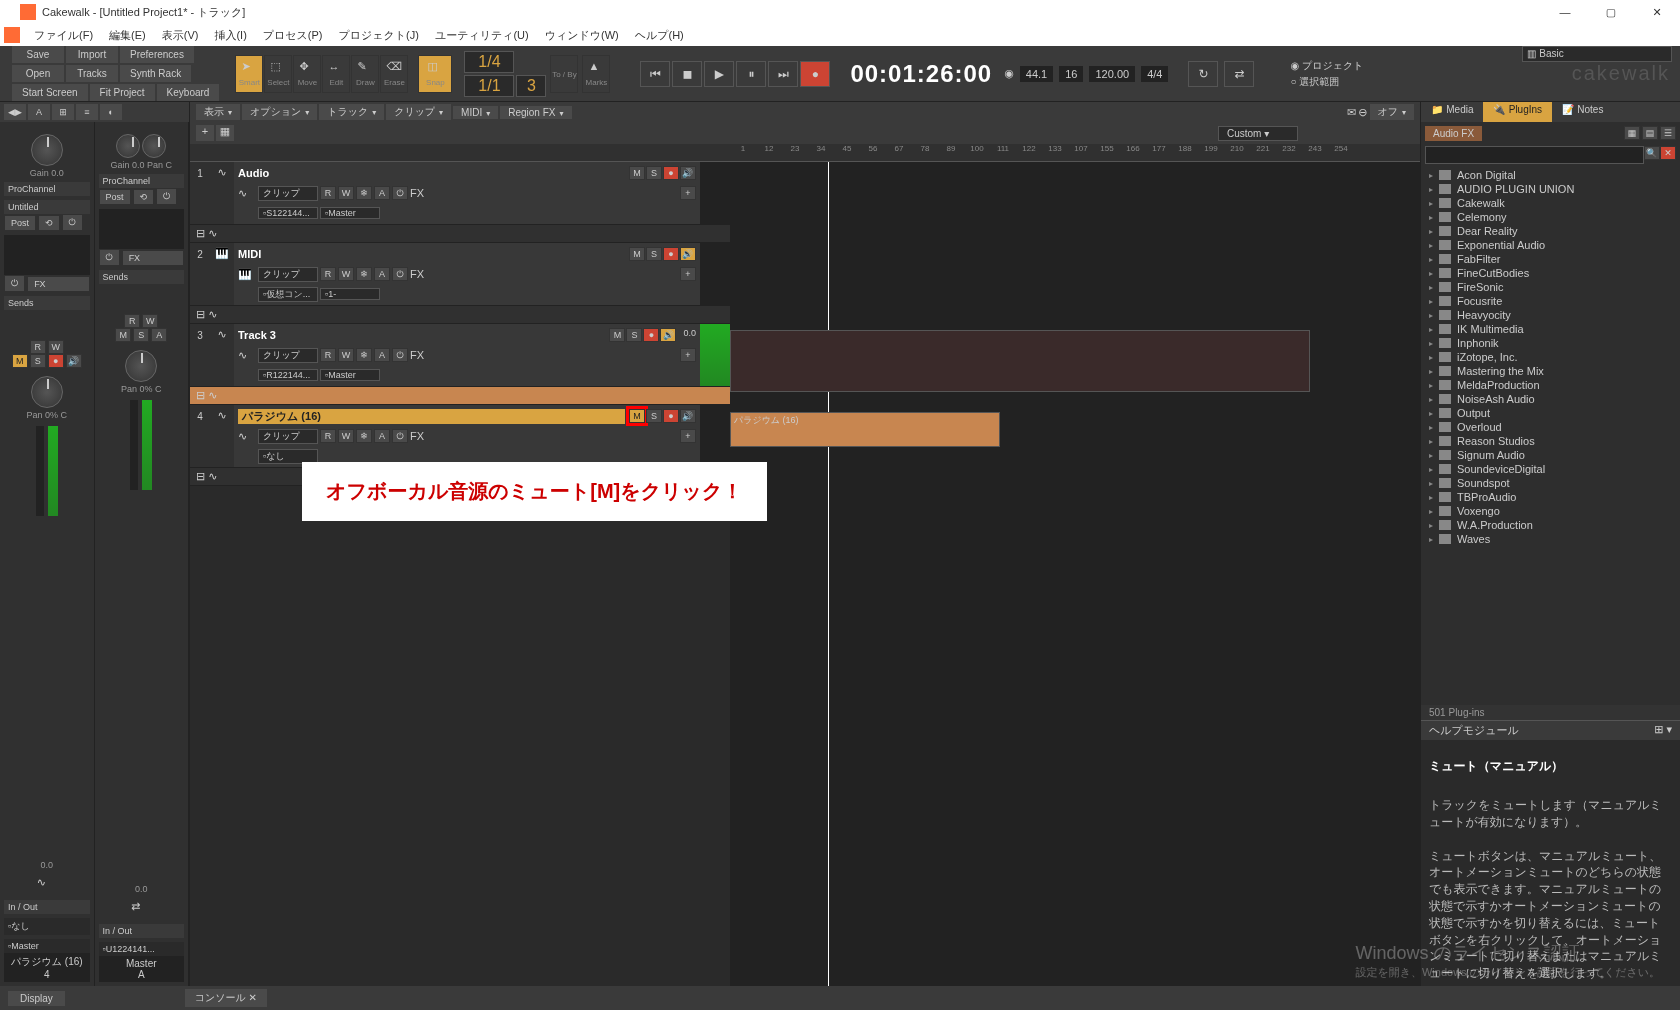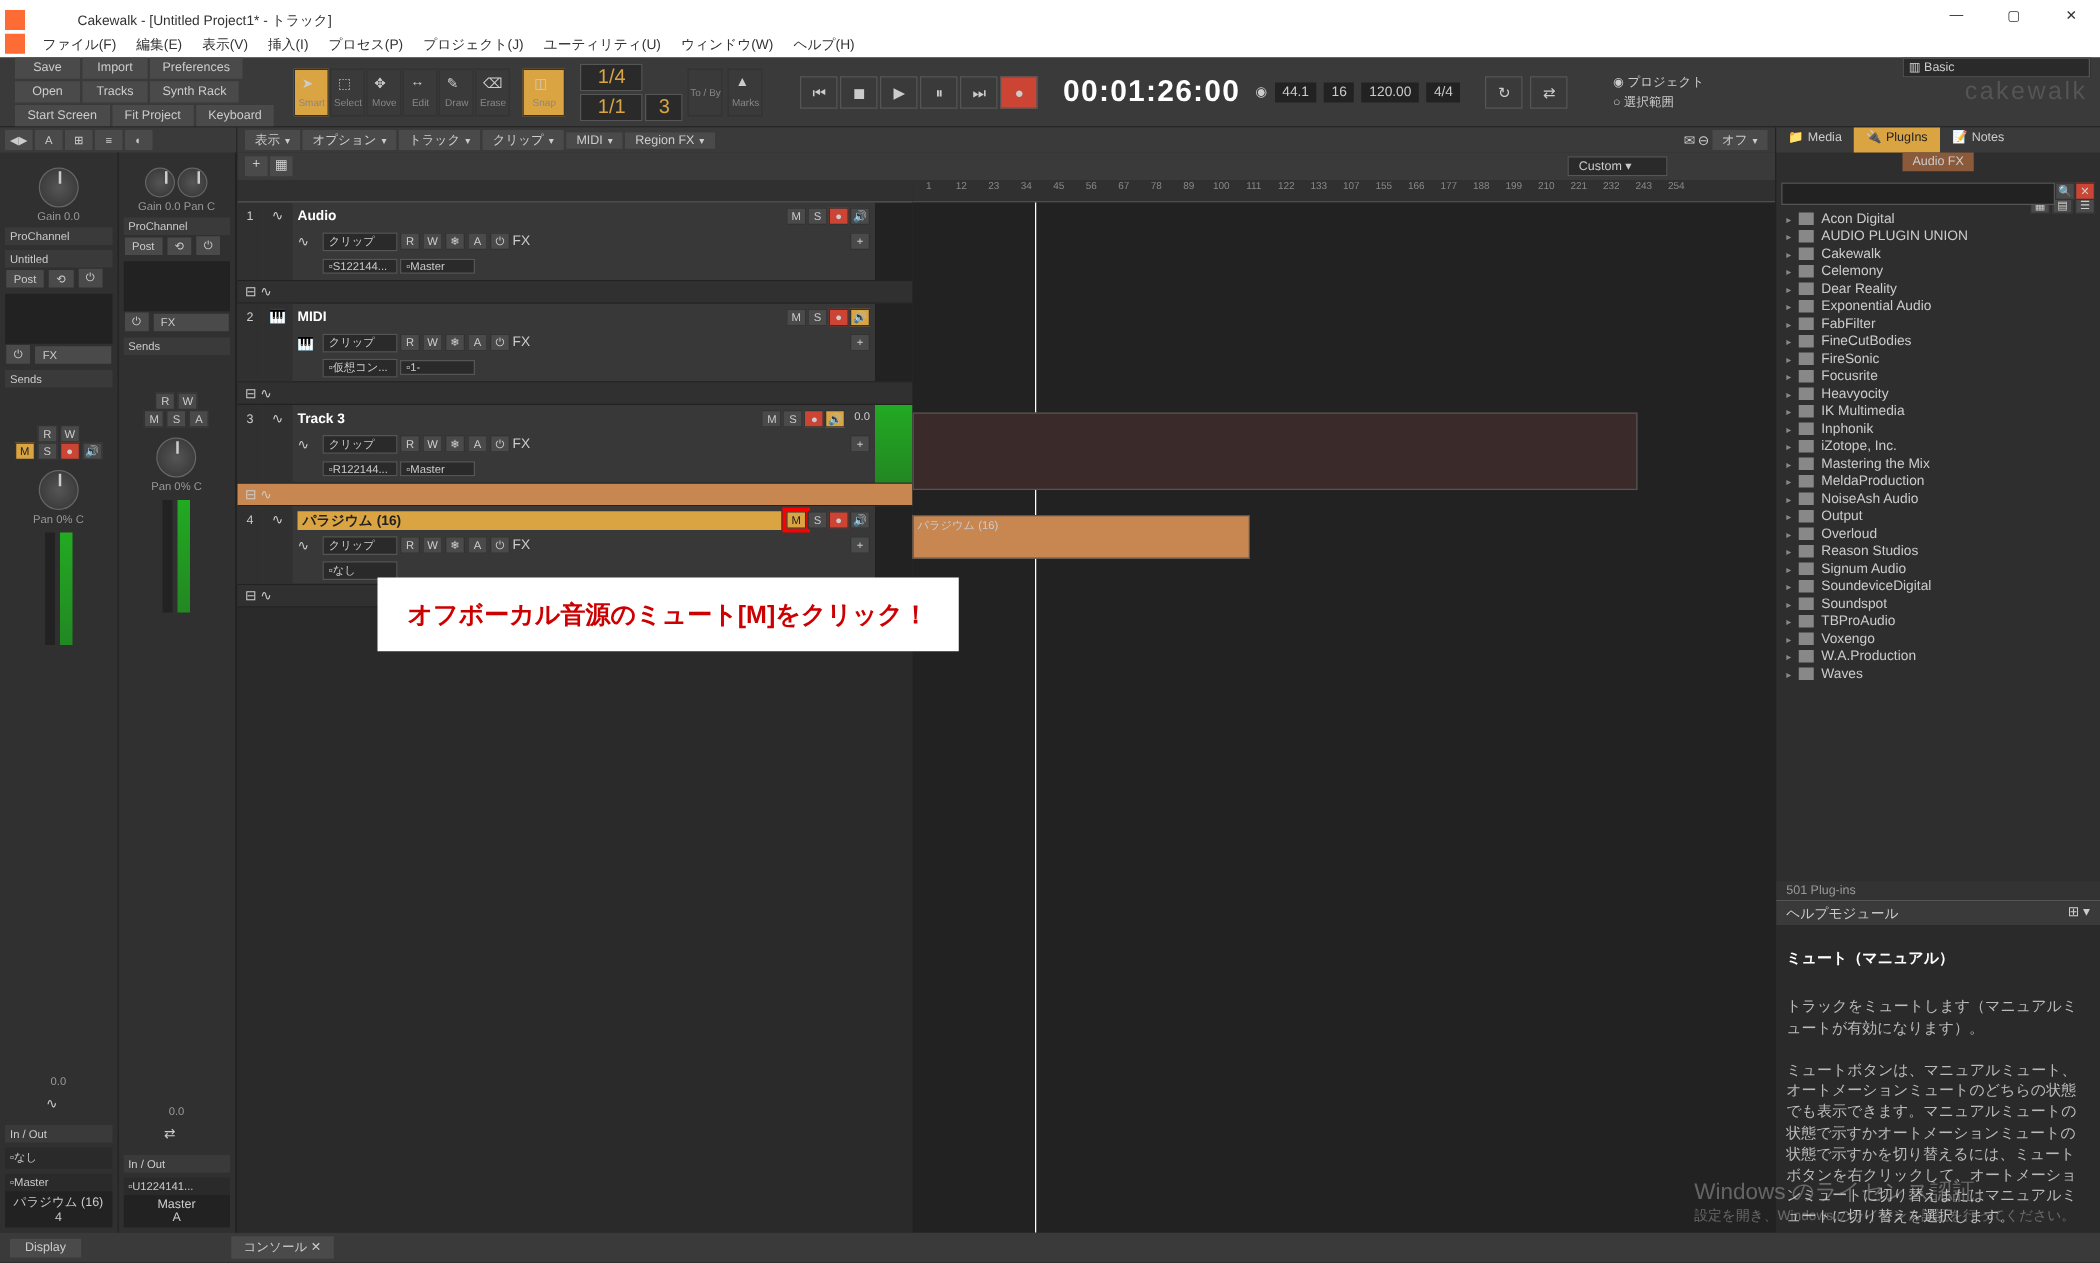--- a/index.html
+++ b/index.html
@@ -1,17 +1,17 @@
 <!DOCTYPE html>
 <html><head>
 <meta charset="utf-8">
 <style>
 * { margin:0; padding:0; box-sizing:border-box; font-family:"Segoe UI","Meiryo",sans-serif; }
 body { background:#2a2a2a; color:#ccc; font-size:11px; overflow:hidden; width:1680px; height:1010px; position:relative; }
-.titlebar { height:24px; background:#fff; color:#333; display:flex; align-items:flex-end; padding-left:4px;gap:36px; }
+.titlebar { height:24px; background:#fff; color:#333; display:flex; align-items:center; padding-left:20px; }
 .titlebar .icon { width:16px; height:16px; background:#ff6b35; margin-right:6px; }
 .titlebar .btns { margin-left:auto; display:flex; }
 .titlebar .btns div { width:46px; height:24px; display:flex; align-items:center; justify-content:center; }
 .menubar { height:22px; background:#fff; color:#333; display:flex; align-items:center; padding-left:4px; }
 .menubar .icon { width:16px; height:16px; background:#ff6b35; margin-right:6px; }
 .menubar span { padding:0 8px; }
 .toolbar { height:56px; background:#3a3a3a; display:flex; align-items:center; border-bottom:1px solid #222; }
 .btn-grid { display:flex; flex-direction:column; gap:2px; margin-left:12px; }
 .btn-row { display:flex; gap:2px; }
 .btn { background:#4a4a4a; padding:3px 10px; font-size:10px; color:#ccc; min-width:52px; text-align:center; }
@@ -34,21 +34,21 @@
 .knob { width:32px; height:32px; border-radius:50%; background:radial-gradient(circle,#555,#333); border:1px solid #666; position:relative; margin:8px 0 2px; }
 .knob::after { content:""; position:absolute; width:2px; height:10px; background:#ccc; top:2px; left:15px; }
 .small-txt { font-size:9px; color:#999; }
 .section-hdr { width:100%; background:#3a3a3a; padding:2px 4px; font-size:9px; margin-top:4px; }
 .strip-btn { background:#4a4a4a; padding:2px 6px; font-size:9px; margin:1px; }
 .track-area { flex:1; display:flex; flex-direction:column; background:#2a2a2a; }
 .track-toolbar { height:20px; background:#3a3a3a; display:flex; align-items:center; gap:2px; padding:0 6px; }
 .track-toolbar .dd { background:#4a4a4a; padding:1px 8px; font-size:10px; position:relative; }
 .track-toolbar .dd::after { content:"▾"; margin-left:4px; font-size:8px; }
 .track-header-row { height:22px; background:#3a3a3a; display:flex; align-items:center; padding:0 6px; }
-.custom-dd { background:#2a2a2a; border:1px solid #555; padding:1px 8px; font-size:10px; width:80px; margin-left:auto; margin-right:80px; }
+.custom-dd { background:#2a2a2a; border:1px solid #555; padding:1px 8px; font-size:10px; width:80px; margin-left:auto; margin-right:116px; }
 .ruler { height:18px; background:#303030; border-bottom:1px solid #555; position:relative; overflow:hidden; font-size:8px; color:#888; }
 .ruler-ticks { position:absolute; left:540px; right:0; display:flex; }
 .ruler-ticks span { width:26px; text-align:center; }
 .track-list { width:540px; background:#2a2a2a; }
 .track { display:flex; border-bottom:1px solid #222; background:#383838; }
 .track-num { width:20px; background:#303030; display:flex; align-items:flex-start; justify-content:center; padding-top:6px; font-size:10px; }
 .track-icon { width:24px; background:#303030; display:flex; align-items:flex-start; padding-top:4px; justify-content:center; }
 .track-body { flex:1; padding:2px 4px; }
 .track-title-row { display:flex; align-items:center; gap:4px; height:18px; }
 .track-name { flex:1; font-size:11px; font-weight:bold; color:#fff; }
@@ -63,21 +63,21 @@
 .clips-area { flex:1; background:#222; position:relative; }
 .clip { position:absolute; height:62px; border:1px solid #555; font-size:9px; padding:1px 3px; }
 .clip.dark { background:#3a2a2a; }
 .clip.orange { background:#c88650; }
 .playhead { position:absolute; top:0; bottom:0; width:1px; background:#fff; }
 .callout { position:absolute; background:#fff; color:#c00; font-size:20px; font-weight:bold; padding:16px 24px; }
 .browser { width:260px; background:#2e2e2e; border-left:1px solid #222; display:flex; flex-direction:column; }
 .browser-tabs { display:flex; height:20px; background:#3a3a3a; }
 .browser-tabs .tab { padding:2px 10px; font-size:10px; }
 .browser-tabs .tab.active { background:#d9a441; color:#222; }
-.browser-sub { height:22px; display:flex; align-items:center; padding:0 4px; gap:20px;flex-direction:column; }
+.browser-sub { height:22px; display:flex; align-items:center; padding:0 4px; gap:20px; }
 .browser-sub .pill { background:#8a5a3a; padding:2px 8px; font-size:10px; }
 .browser-search { height:22px; display:flex; padding:2px 4px; }
 .browser-search .inp { flex:1; background:#222; border:1px solid #555; }
 .plugin-list { flex:1; overflow-y:auto; padding:2px 0; }
 .plugin-item { display:flex; align-items:center; gap:6px; padding:1px 8px; font-size:11px; }
 .plugin-item .ex { font-size:8px; color:#888; }
 .plugin-item .fld { width:12px; height:10px; background:#888; }
 .plugin-count { padding:2px 8px; font-size:10px; color:#999; background:#333; }
 .help-panel { background:#2a2a2a; border-top:1px solid #555; }
 .help-hdr { background:#3a3a3a; padding:2px 8px; font-size:11px; display:flex; }

